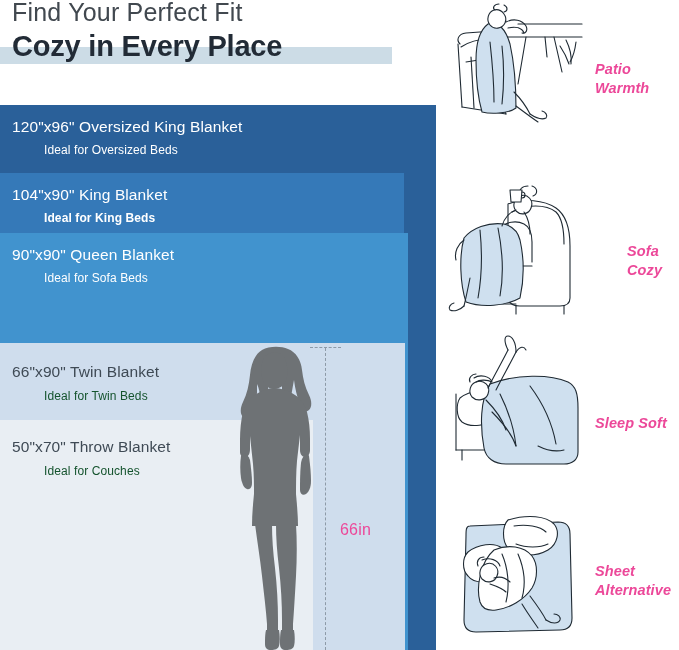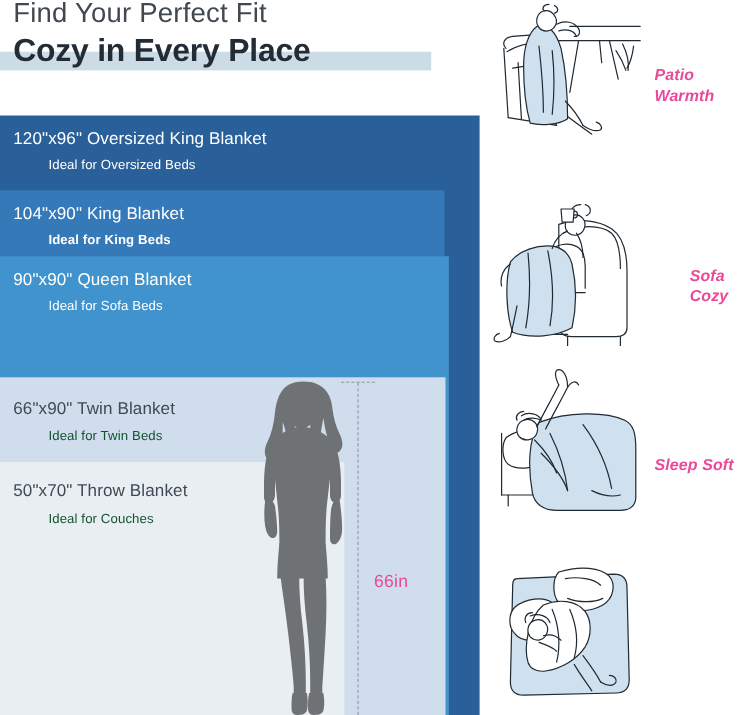--- a/index.html
+++ b/index.html
@@ -398,14 +398,18 @@
 
           <path d="M48 78 C54 76 60 78 64 82"></path>
           <path d="M44 84 C50 86 56 88 60 92"></path>
 
           <path d="M84 96 C90 104 96 112 100 120"></path>
           <path d="M100 120 C106 124 112 124 114 120 C115 117 112 114 108 114"></path>
           <path d="M76 104 C82 114 88 122 92 128"></path>
         </g>
       </svg>
     </div>
+    <div class="scene-label" style="top:70px;">
+      <div>Sheet</div>
+      <div>Alternative</div>
+    </div>
   </div>
 </div>
 
 </body></html>

